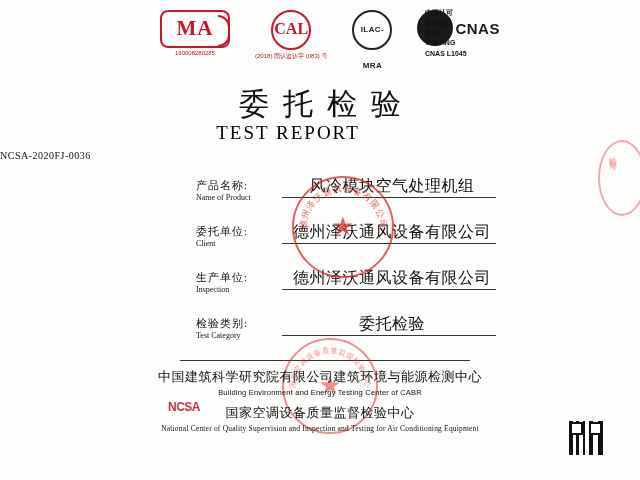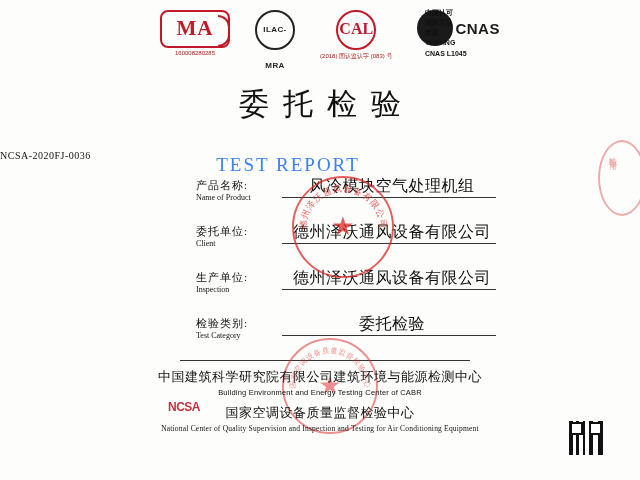--- a/index.html
+++ b/index.html
@@ -148,23 +148,22 @@
     text-indent: 14px;
   }
   .title-en {
     position: absolute;
     top: 122px;
     left: 0;
     width: 576px;
     text-align: center;
     font-size: 19px;
     letter-spacing: 2px;
-    color: #3b82f6;
-    font-family: "Liberation Serif", serif;
-    margin-top: 32px;
+    color: #000000;
+    font-family: "Liberation Serif", serif;
   }
   .report-no {
     position: absolute;
     top: 150px;
     left: 0;
     width: 640px;
     text-align: left;
     font-size: 10px;
     letter-spacing: 0.5px;
     color: #111;
@@ -358,26 +357,26 @@
 <div class="page">
 
   <div class="marks">
 
     <div class="mark">
       <div class="ma-box">MA</div>
       <div class="mark-caption">160008280285</div>
     </div>
 
     <div class="mark">
-      <div class="ilac-circle">ILAC-MRA</div>
-    </div>
-
-    <div class="mark">
       <div class="cal-circle">CAL</div>
       <div class="mark-caption">(2018) 国认监认字 (083) 号</div>
+    </div>
+
+    <div class="mark">
+      <div class="ilac-circle">ILAC-MRA</div>
     </div>
 
     <div class="mark cnas-wrap">
       <span class="cnas-circle"></span><span class="cnas-text">CNAS</span>
     </div>
   </div>
 
   <div class="cnas-side">
     <div>中国认可</div>
     <div>国际互认</div>

